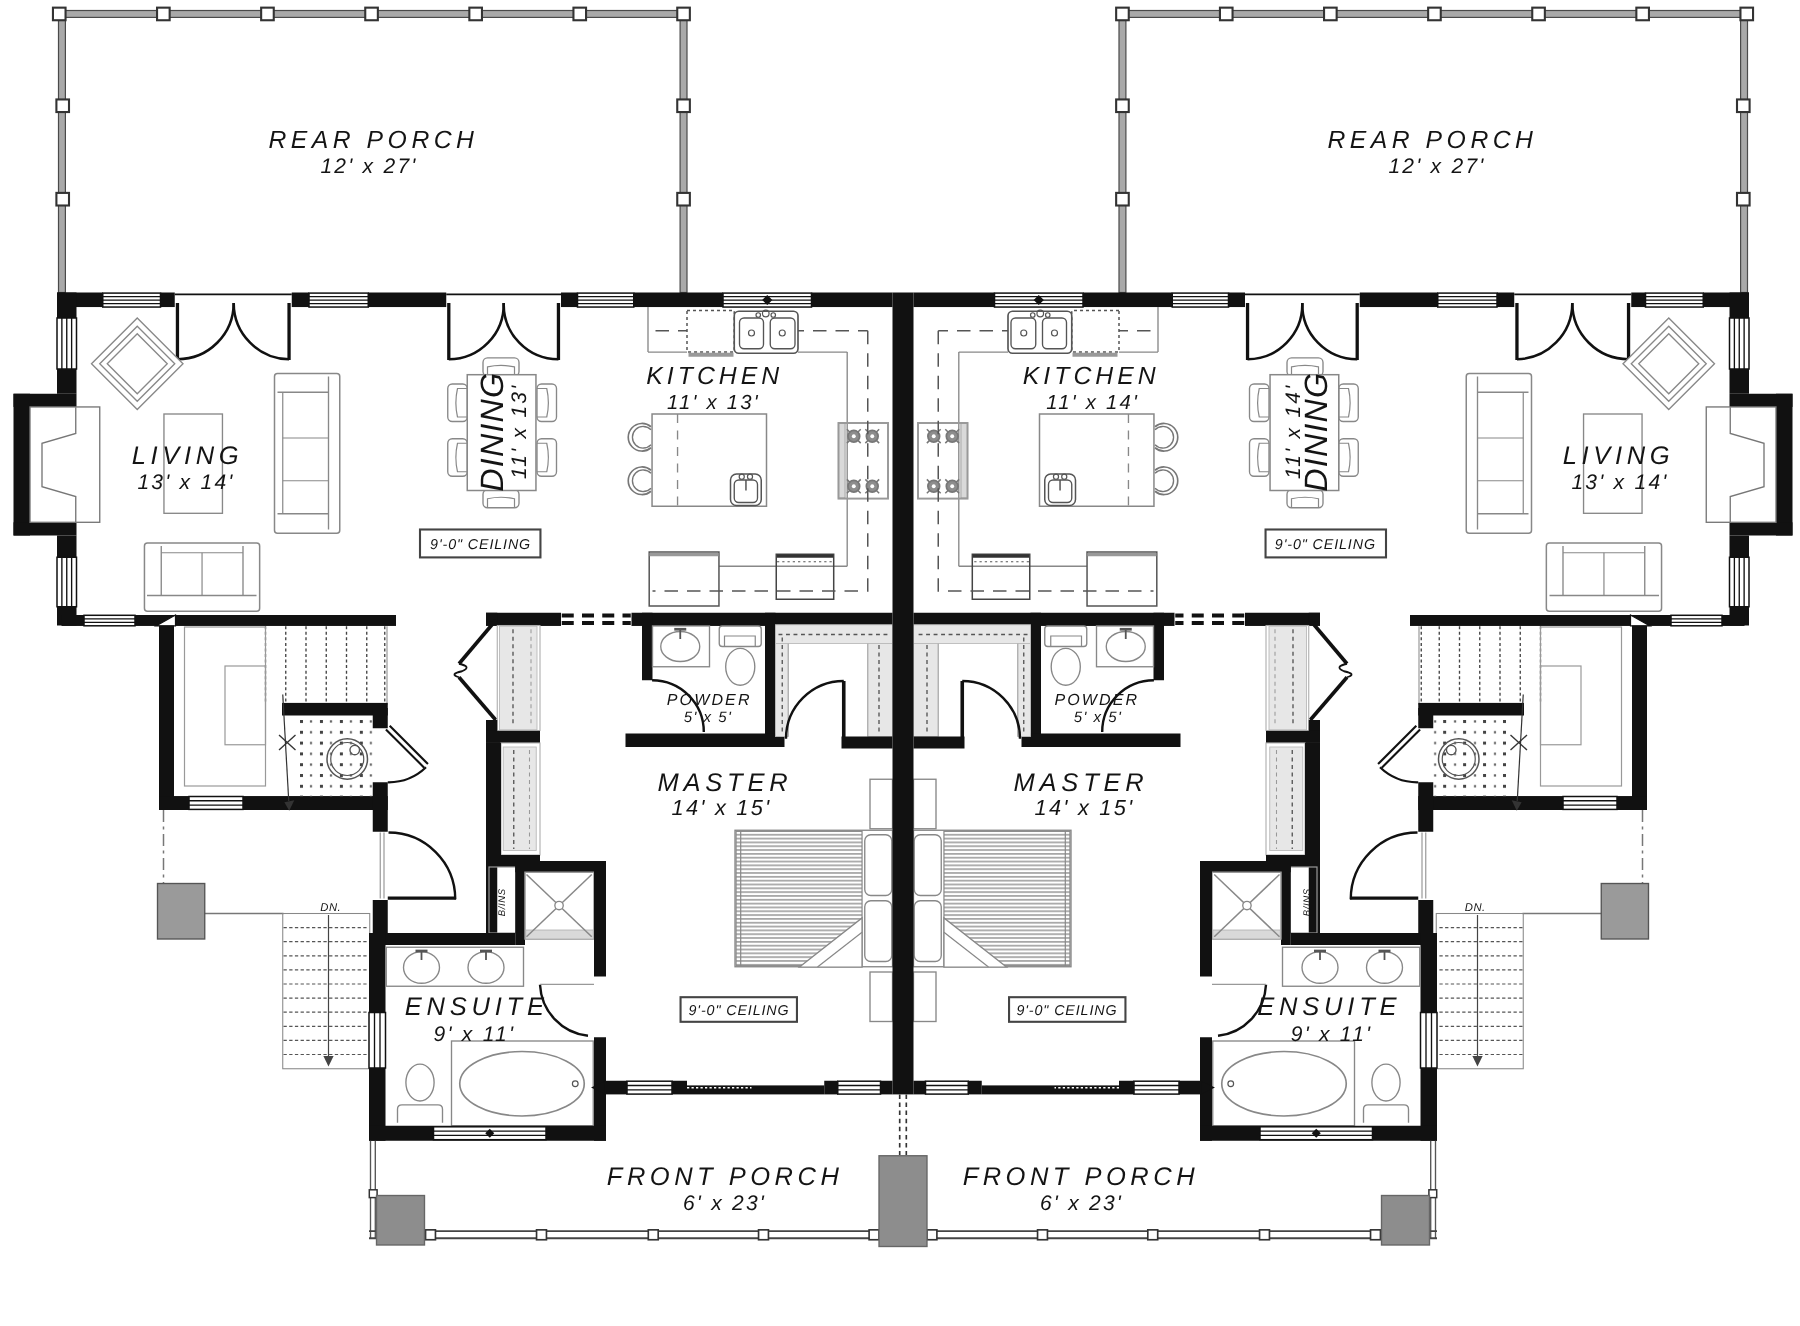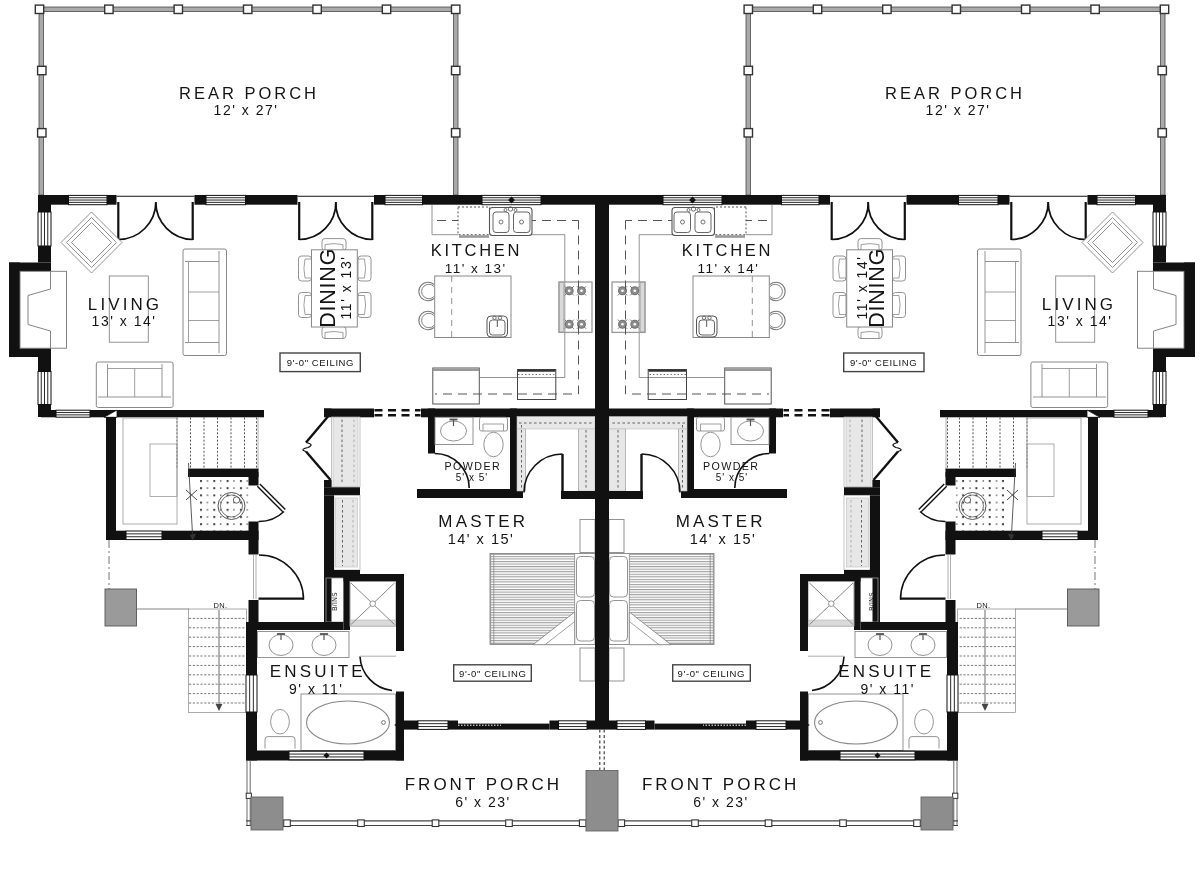--- a/index.html
+++ b/index.html
@@ -1,12 +1,12 @@
 <!DOCTYPE html>
-<html><head><meta charset="utf-8"><style>html,body{margin:0;padding:0;background:#fff;}svg{display:block;}#wrap{opacity:0.999;}text{font-family:"Liberation Sans",sans-serif;fill:#141414;}</style></head><body>
+<html><head><meta charset="utf-8"><style>html,body{margin:0;padding:0;background:#fff;}svg{display:block;}#wrap{opacity:0.999;font-style:italic;}text{font-family:"Liberation Sans",sans-serif;fill:#141414;}</style></head><body>
 <div id="wrap">
     <svg width="1200" height="884" viewBox="0 0 1200 884">
 <defs>
         <pattern id="dots" width="13.3" height="7.2" patternUnits="userSpaceOnUse" x="200" y="480">
           <rect width="2" height="2" fill="#444"></rect>
           <rect x="6.6" y="0.2" width="1.5" height="1.5" fill="#666"></rect>
         </pattern>
         <pattern id="mat" width="6" height="2.55" patternUnits="userSpaceOnUse">
           <path d="M0,0.6 H6" stroke="#8a8a8a" stroke-width="0.9"></path>
         </pattern>

